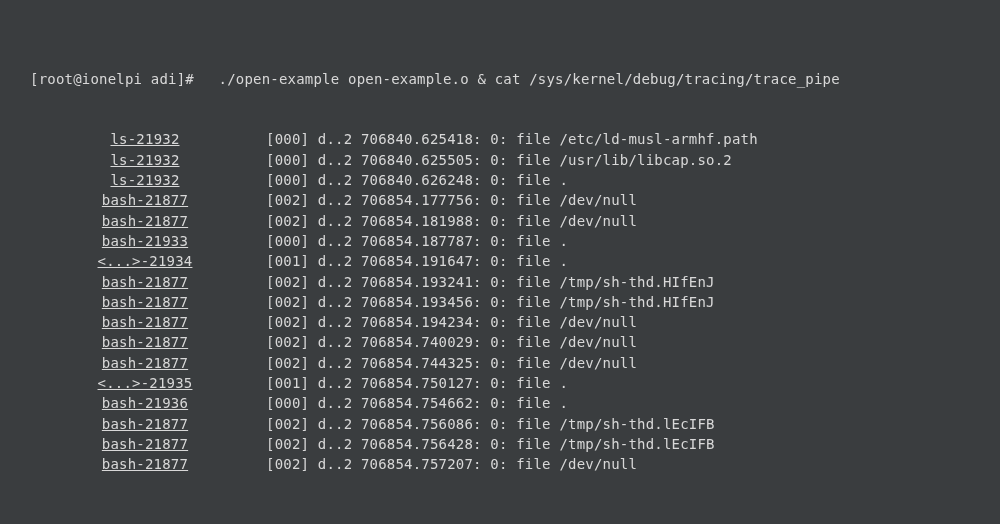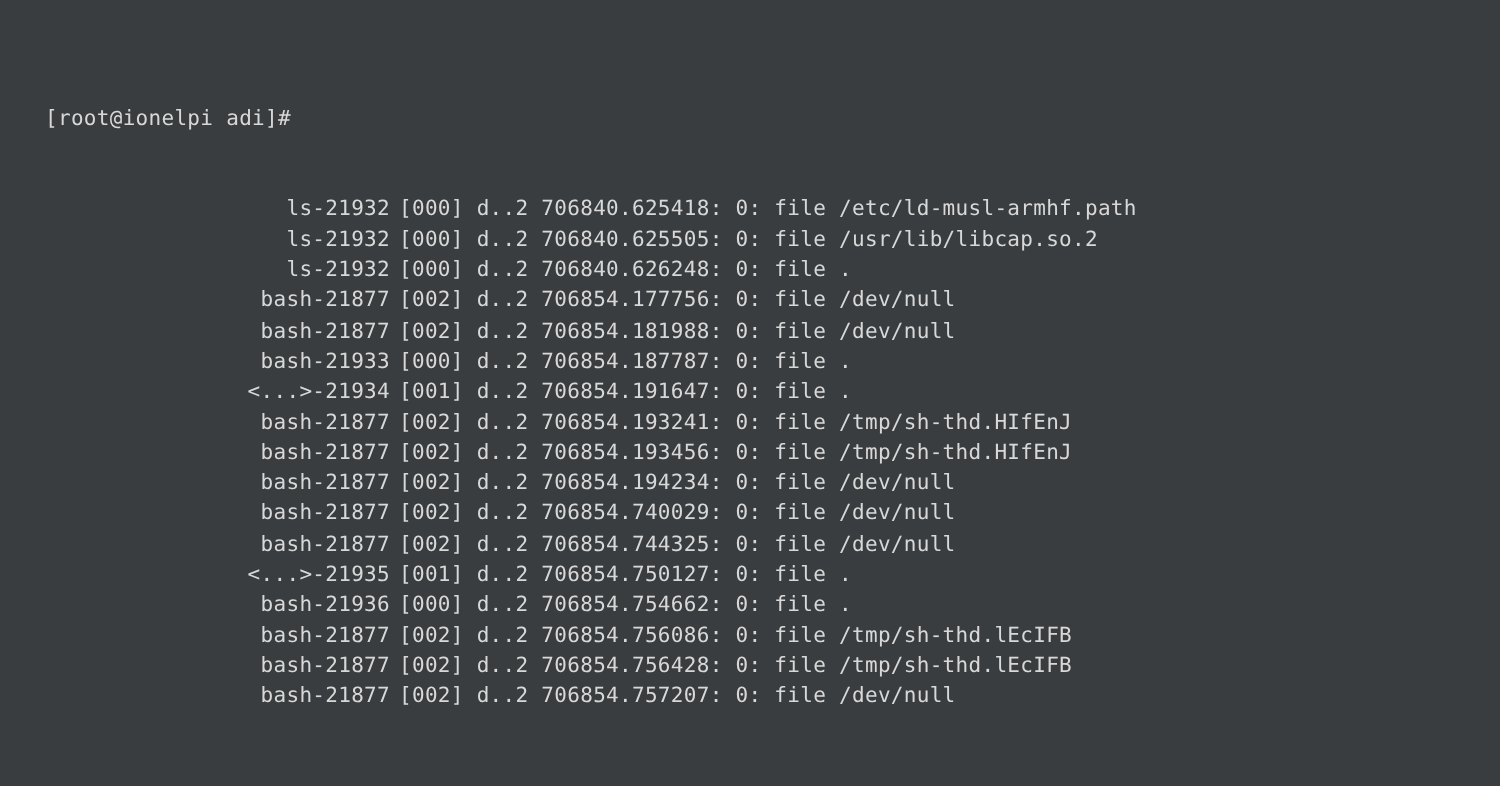--- a/index.html
+++ b/index.html
@@ -18,24 +18,24 @@
       white-space: pre;
     }
     .prompt-line {
       display: flex;
       align-items: baseline;
       gap: 16px;
     }
     .trace-row {
       display: flex;
     }
-    .proc { width: 230px; text-align: right; }
+    .proc { width: 230px; text-align: center; text-decoration: underline; }
     .rest { padding-left: 6px; text-align: right; }
   </style>
 </head>
 <body>
 
 <div class="terminal">
-  <div class="prompt-line"><span>[root@ionelpi adi]# </span></div>
+  <div class="prompt-line"><span>[root@ionelpi adi]# </span><span>./open-example open-example.o &amp; cat /sys/kernel/debug/tracing/trace_pipe</span></div>
   <div id="trace-container"><div class="trace-row"><span class="proc">ls-21932</span><span class="rest">[000] d..2 706840.625418: 0: file /etc/ld-musl-armhf.path</span></div><div class="trace-row"><span class="proc">ls-21932</span><span class="rest">[000] d..2 706840.625505: 0: file /usr/lib/libcap.so.2</span></div><div class="trace-row"><span class="proc">ls-21932</span><span class="rest">[000] d..2 706840.626248: 0: file .</span></div><div class="trace-row"><span class="proc">bash-21877</span><span class="rest">[002] d..2 706854.177756: 0: file /dev/null</span></div><div class="trace-row"><span class="proc">bash-21877</span><span class="rest">[002] d..2 706854.181988: 0: file /dev/null</span></div><div class="trace-row"><span class="proc">bash-21933</span><span class="rest">[000] d..2 706854.187787: 0: file .</span></div><div class="trace-row"><span class="proc">&lt;...&gt;-21934</span><span class="rest">[001] d..2 706854.191647: 0: file .</span></div><div class="trace-row"><span class="proc">bash-21877</span><span class="rest">[002] d..2 706854.193241: 0: file /tmp/sh-thd.HIfEnJ</span></div><div class="trace-row"><span class="proc">bash-21877</span><span class="rest">[002] d..2 706854.193456: 0: file /tmp/sh-thd.HIfEnJ</span></div><div class="trace-row"><span class="proc">bash-21877</span><span class="rest">[002] d..2 706854.194234: 0: file /dev/null</span></div><div class="trace-row"><span class="proc">bash-21877</span><span class="rest">[002] d..2 706854.740029: 0: file /dev/null</span></div><div class="trace-row"><span class="proc">bash-21877</span><span class="rest">[002] d..2 706854.744325: 0: file /dev/null</span></div><div class="trace-row"><span class="proc">&lt;...&gt;-21935</span><span class="rest">[001] d..2 706854.750127: 0: file .</span></div><div class="trace-row"><span class="proc">bash-21936</span><span class="rest">[000] d..2 706854.754662: 0: file .</span></div><div class="trace-row"><span class="proc">bash-21877</span><span class="rest">[002] d..2 706854.756086: 0: file /tmp/sh-thd.lEcIFB</span></div><div class="trace-row"><span class="proc">bash-21877</span><span class="rest">[002] d..2 706854.756428: 0: file /tmp/sh-thd.lEcIFB</span></div><div class="trace-row"><span class="proc">bash-21877</span><span class="rest">[002] d..2 706854.757207: 0: file /dev/null</span></div></div>
   
   
 </div>
 
 </body></html>

